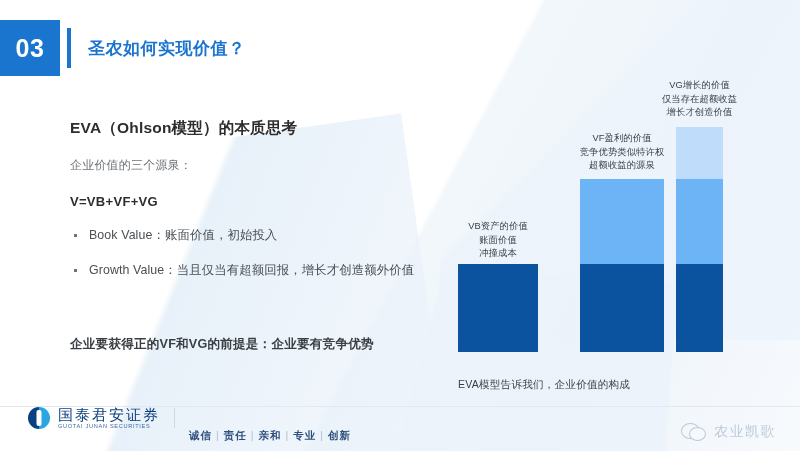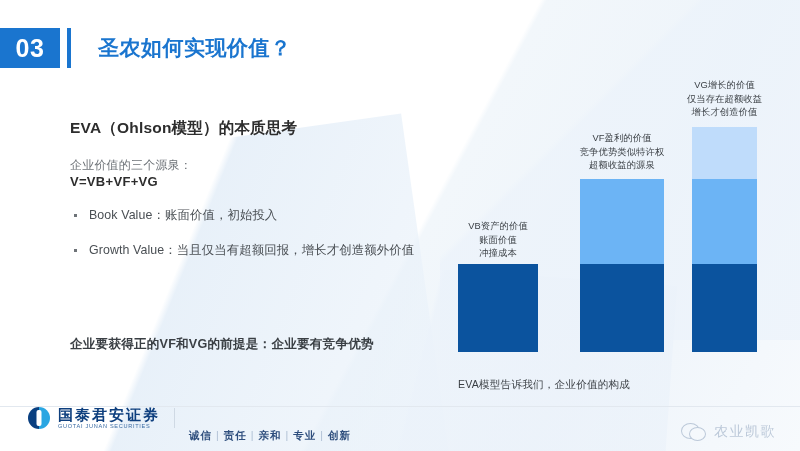--- a/index.html
+++ b/index.html
@@ -29,35 +29,35 @@
   .bg-shape-c{
     position:absolute;left:250px;bottom:-40px;width:420px;height:220px;
     background:linear-gradient(100deg,rgba(255,255,255,0) 40%,rgba(235,242,250,.7) 41%);
     transform:rotate(4deg);
     pointer-events:none;
   }
 
   
   .header{position:absolute;left:0;top:28px;height:40px;display:flex;align-items:center;}
   .num-badge{
-    width:60px;height:40px;background:#1a75cf;color:#ffffff;
+    width:60px;height:56px;background:#1a75cf;color:#ffffff;
     display:flex;align-items:center;justify-content:center;
     font-size:25px;font-weight:bold;letter-spacing:.5px;
   }
   .bar-accent{width:4px;height:40px;background:#1a75cf;margin-left:7px;}
   .header-title{
-    margin-left:27px;color:#1a75cf;font-size:21px;font-weight:bold;
+    margin-left:17px;color:#1a75cf;font-size:17px;font-weight:bold;
     letter-spacing:.5px;white-space:nowrap;
   }
 
   
   .content{position:absolute;left:70px;top:102px;width:360px;}
   .eva-title{font-size:15.5px;font-weight:bold;color:#2d2d2d;letter-spacing:.2px;margin-top:16px;}
   .sub-line{margin-top:18px;font-size:12px;color:#6e7378;letter-spacing:.2px;}
-  .formula{font-size:13px;font-weight:bold;color:#2d2d2d;letter-spacing:.3px;}
+  .formula{margin-top:20px;font-size:13px;font-weight:bold;color:#2d2d2d;letter-spacing:.3px;}
   .bullets{margin:4px 0 0 0;padding:0;list-style:none;}
   .bullets li{
     position:relative;padding-left:19px;margin-top:17px;
     font-size:12.4px;line-height:1.48;color:#4a4f54;letter-spacing:.1px;
   }
   .bullets li::before{
     content:"";position:absolute;left:4px;top:8px;
     width:3px;height:3px;background:#6e7378;
   }
   .closing{
@@ -82,21 +82,21 @@
 
   
   .footer-rule{position:absolute;left:0;right:0;bottom:44px;height:1px;background:#e2e8ef;}
   .footer{position:absolute;left:28px;bottom:8px;display:flex;align-items:center;}
   .gj-logo{width:22px;height:22px;border-radius:50%;
     background:linear-gradient(90deg,#0a3f80 0%,#0a3f80 48%,#2aa6e2 49%,#2aa6e2 100%);
     position:relative;flex:0 0 auto;}
   .gj-logo::after{content:"";position:absolute;left:50%;top:3px;width:5px;height:16px;
     background:#ffffff;transform:translateX(-50%);border-radius:2px;}
   .gj-name{margin-left:8px;line-height:1;}
-  .gj-cn{font-size:15px;font-weight:bold;color:#0e3f7e;letter-spacing:2px;}
+  .gj-cn{font-size:15px;font-weight:normal;color:#0e3f7e;letter-spacing:2px;}
   .gj-en{font-size:5.6px;color:#3a6ba3;letter-spacing:.7px;margin-top:2px;}
   .divider-v{width:1px;height:20px;background:#cfd9e4;margin:0 14px;}
   .slogan{font-size:10.5px;color:#2e4e7d;letter-spacing:1px;font-weight:bold;margin-top:36px;}
   .slogan span.sep{color:#aebfd4;font-weight:normal;margin:0 4px;}
 
   .watermark{position:absolute;right:24px;bottom:10px;display:flex;align-items:center;opacity:.55;}
   .wechat-ic{width:26px;height:18px;position:relative;flex:0 0 auto;}
   .wechat-ic .b1{position:absolute;left:0;top:0;width:17px;height:14px;border:1.6px solid #8fa3bd;border-radius:50%;}
   .wechat-ic .b2{position:absolute;left:8px;top:4px;width:15px;height:12px;border:1.6px solid #8fa3bd;border-radius:50%;background:#f7fafd;}
   .wm-text{margin-left:7px;font-size:14px;color:#8fa3bd;letter-spacing:1.5px;}
@@ -144,21 +144,21 @@
         <div>VF盈利的价值</div>
         <div>竞争优势类似特许权</div>
         <div>超额收益的源泉</div>
       </div>
       <div class="bar-stack">
         <div class="seg" style="height:85px;background:#6cb4f5;"></div>
         <div class="seg" style="height:88px;background:#0b539e;"></div>
       </div>
     </div>
 
-    <div class="bar-col" style="left:252px;width:65px;">
+    <div class="bar-col" style="left:236px;width:47px;">
       <div class="bar-label" style="bottom:233px;">
         <div>VG增长的价值</div>
         <div>仅当存在超额收益</div>
         <div>增长才创造价值</div>
       </div>
       <div class="bar-stack">
         <div class="seg" style="height:52px;background:#bfdcfb;"></div>
         <div class="seg" style="height:85px;background:#6cb4f5;"></div>
         <div class="seg" style="height:88px;background:#0b539e;"></div>
       </div>

